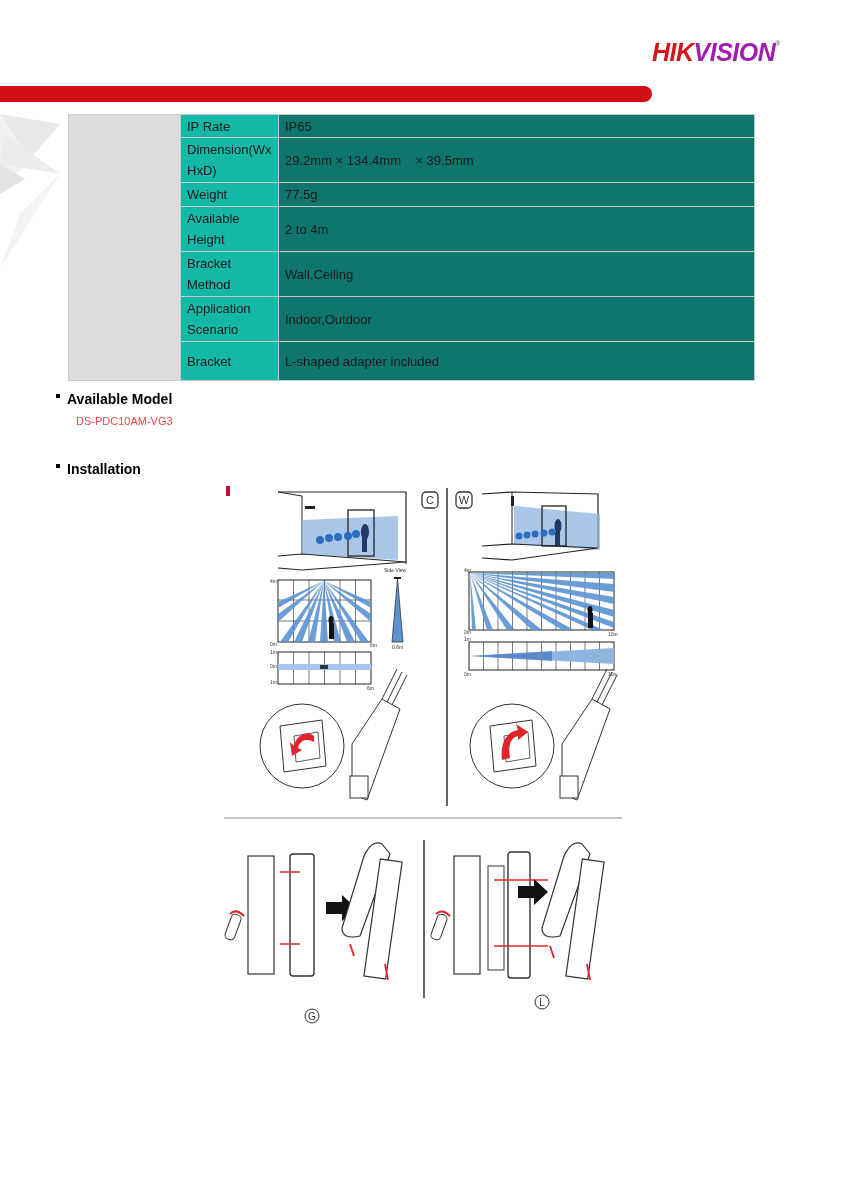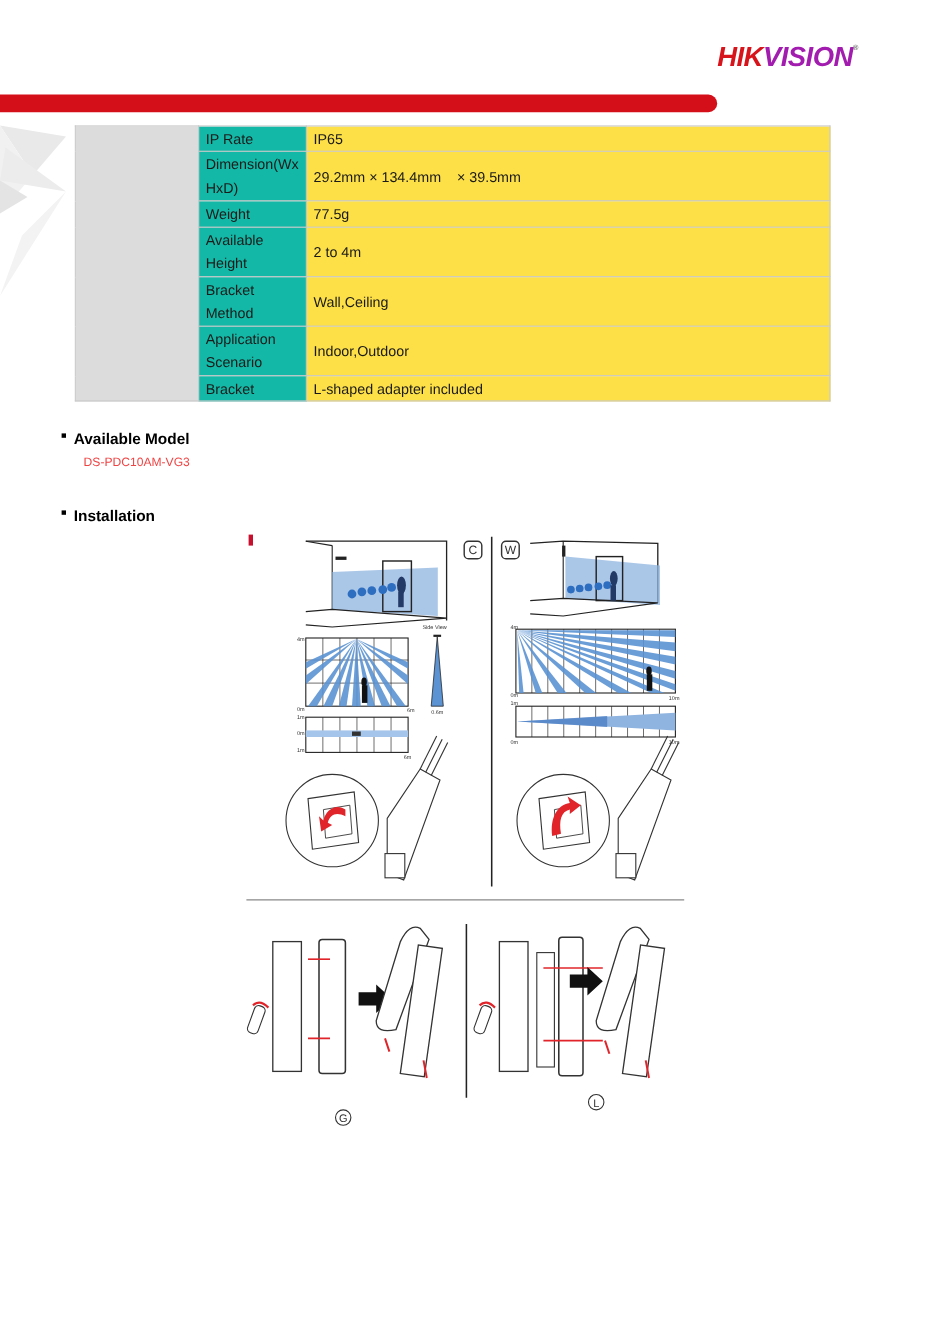--- a/index.html
+++ b/index.html
@@ -7,21 +7,21 @@
   .logo { position: absolute; left: 652px; top: 38px; font-family: "Liberation Sans", sans-serif; font-weight: bold; font-style: italic; font-size: 25px; letter-spacing: -0.5px; }
   .logo .hik { color: #d7141c; margin-top: 20px; }
   .logo .vision { color: #a21caf; }
   .logo sup { font-size: 7px; color: #777; font-style: normal; vertical-align: top; position: relative; top: 2px; }
   .redbar { position: absolute; left: 0; top: 86px; width: 652px; height: 16px; background: #d50f1a; border-radius: 0 8px 8px 0; }
   .deco { position: absolute; left: 0; top: 104px; width: 70px; height: 200px; }
   table.spec { position: absolute; left: 68px; top: 114px; border-collapse: collapse; width: 687px; font-size: 13px; font-family: "Liberation Sans", sans-serif; }
   table.spec td { border: 1px solid #c9c9c9; padding: 0 6px; vertical-align: middle; color: #1a1a1a; }
   table.spec td.cat { width: 99px; background: #dcdcdc; border-right: 1px solid #c9c9c9; }
   table.spec td.key { width: 85px; background: #14b8a6; line-height: 21px; }
-  table.spec td.val { background: #fde047; margin-top: 48px; }
+  table.spec td.val { background: #0f766e; margin-top: 48px; }
   .h2 { position: absolute; left: 56px; font-size: 14px; font-weight: bold; color: #000; }
   .h2 .bullet { display: inline-block; width: 4px; height: 4px; background: #000; margin-right: 7px; vertical-align: middle; position: relative; top: -4px; }
   .model { position: absolute; left: 76px; top: 415px; font-size: 11px; color: #ef4444; }
   .inst { position: absolute; left: 222px; top: 484px; width: 410px; height: 540px; }
 </style>
 </head>
 <body>
 
 <div class="logo">
   <span class="hik">HIK</span><span class="vision">VISION</span><sup>®</sup>
@@ -56,21 +56,21 @@
       <td class="val">2 to 4m</td>
     </tr>
     <tr style="height:45px">
       <td class="key">Bracket Method</td>
       <td class="val">Wall,Ceiling</td>
     </tr>
     <tr style="height:45px">
       <td class="key">Application Scenario</td>
       <td class="val">Indoor,Outdoor</td>
     </tr>
-    <tr style="height:23px">
+    <tr style="height:39px">
       <td class="key">Bracket</td>
       <td class="val">L-shaped adapter included</td>
     </tr>
   </tbody>
 </table>
 
 <div class="h2" style="top:391px">
   <span class="bullet"></span><span>Available Model</span>
 </div>
 <div class="model">DS-PDC10AM-VG3</div>

